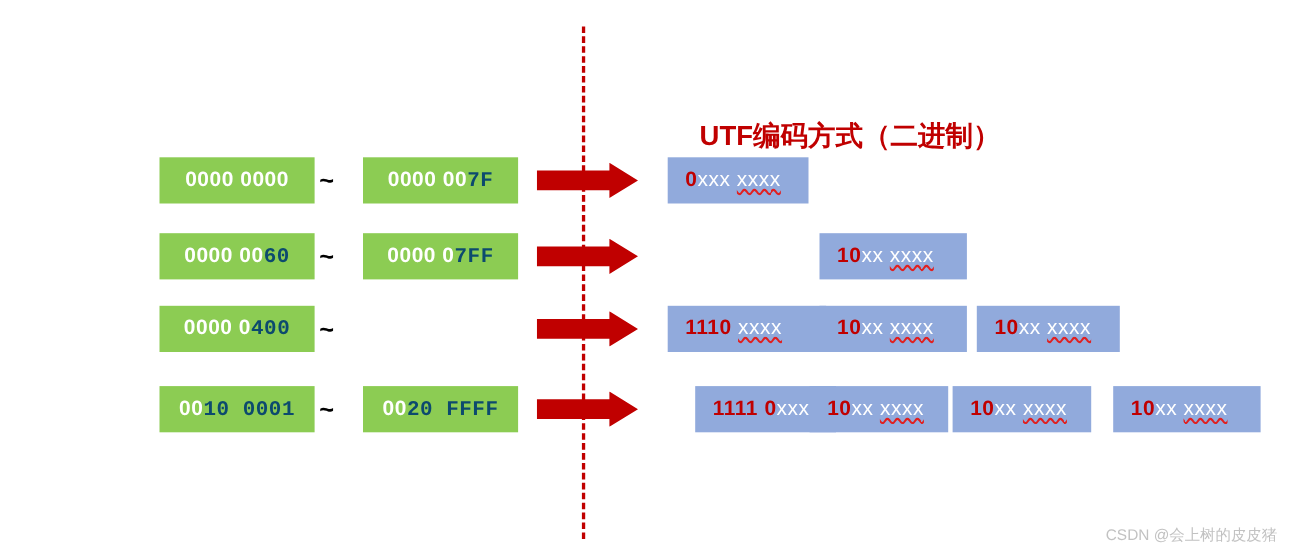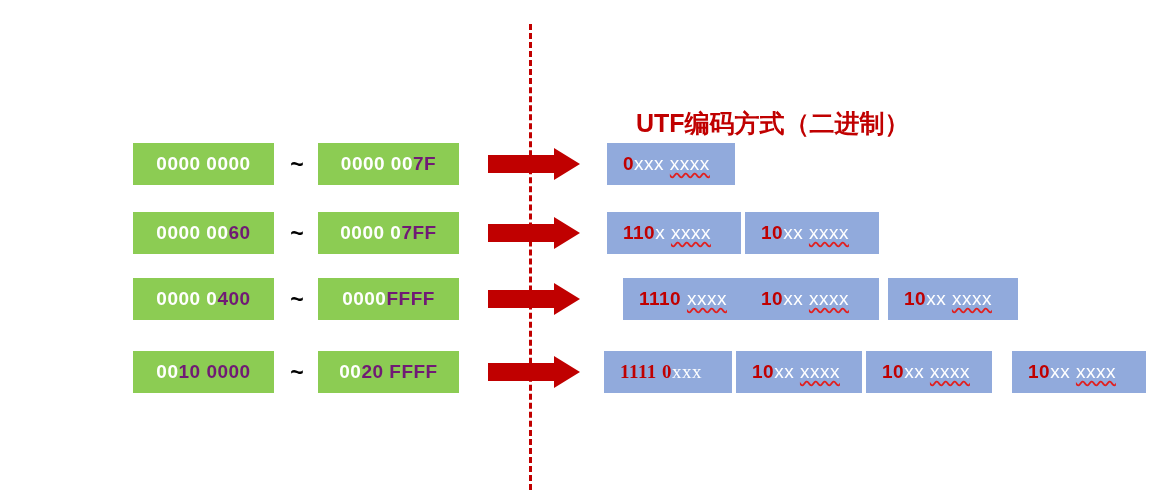--- a/index.html
+++ b/index.html
@@ -59,24 +59,25 @@
     height: 42px;
     background: #8CCC53;
     color: #ffffff;
     font-size: 19px;
     font-weight: bold;
     display: flex;
     align-items: center;
     justify-content: center;
     white-space: nowrap;
     letter-spacing: 0.5px;
+    margin-left: 12px;
   }
   .gbox-1 { left: 133px; width: 141px; }
   .gbox-2 { left: 318px; width: 141px; }
-  .gbox .hi { color: #701a75; }
+  .gbox .hi { color: #0c4a6e; font-family: Liberation Mono, monospace; }
 
   .tilde {
     position: absolute;
     left: 281px;
     width: 32px;
     height: 42px;
     display: flex;
     align-items: center;
     justify-content: center;
     color: #000000;
@@ -169,76 +170,70 @@
         <div class="tilde">~</div>
         <div class="gbox gbox-2">
           <span>0000 0</span>
           <span class="hi">7FF</span>
         </div>
         <div class="arrow">
           <svg width="92" height="32" viewBox="0 0 92 32">
             <path d="M0 7 L66 7 L66 0 L92 16 L66 32 L66 25 L0 25 Z" fill="#c00000"></path>
           </svg>
         </div>
-        <div class="bbox" style="left: 607px; width: 134px;">
-          <span class="inner"><span class="hi">110</span><span>x </span><span class="sq">xxxx</span></span>
-        </div>
         <div class="bbox" style="left: 745px; width: 134px;">
           <span class="inner"><span class="hi">10</span><span>xx </span><span class="sq">xxxx</span></span>
         </div>
       </div>
       <div class="row" id="row-2">
         <div class="gbox gbox-1">
           <span>0000 0</span>
           <span class="hi">400</span>
         </div>
         <div class="tilde">~</div>
-        <div class="gbox gbox-2">
-          <span>0000 </span>
-          <span class="hi">FFFF</span>
-        </div>
-        <div class="arrow">
-          <svg width="92" height="32" viewBox="0 0 92 32">
-            <path d="M0 7 L66 7 L66 0 L92 16 L66 32 L66 25 L0 25 Z" fill="#c00000"></path>
-          </svg>
-        </div>
-        <div class="bbox" style="left: 607px; width: 144px; margin-left: 16px;">
+        <div class="arrow">
+          <svg width="92" height="32" viewBox="0 0 92 32">
+            <path d="M0 7 L66 7 L66 0 L92 16 L66 32 L66 25 L0 25 Z" fill="#c00000"></path>
+          </svg>
+        </div>
+        <div class="bbox" style="left: 607px; width: 144px;">
           <span class="inner"><span class="hi">1110 </span><span></span><span class="sq">xxxx</span></span>
         </div>
         <div class="bbox" style="left: 745px; width: 134px;">
           <span class="inner"><span class="hi">10</span><span>xx </span><span class="sq">xxxx</span></span>
         </div>
         <div class="bbox" style="left: 888px; width: 130px;">
           <span class="inner"><span class="hi">10</span><span>xx </span><span class="sq">xxxx</span></span>
         </div>
       </div>
       <div class="row" id="row-3">
         <div class="gbox gbox-1">
           <span>00</span>
-          <span class="hi">10 0000</span>
+          <span class="hi">10 0001</span>
         </div>
         <div class="tilde">~</div>
         <div class="gbox gbox-2">
           <span>00</span>
           <span class="hi">20 FFFF</span>
         </div>
         <div class="arrow">
           <svg width="92" height="32" viewBox="0 0 92 32">
             <path d="M0 7 L66 7 L66 0 L92 16 L66 32 L66 25 L0 25 Z" fill="#c00000"></path>
           </svg>
         </div>
-        <div class="bbox" style="left: 604px; width: 128px; font-family: Liberation Serif, serif;">
+        <div class="bbox" style="left: 632px; width: 128px;">
           <span class="inner"><span class="hi">1111 0</span><span>xxx</span><span class="sq"></span></span>
         </div>
         <div class="bbox" style="left: 736px; width: 126px;">
           <span class="inner"><span class="hi">10</span><span>xx </span><span class="sq">xxxx</span></span>
         </div>
         <div class="bbox" style="left: 866px; width: 126px;">
           <span class="inner"><span class="hi">10</span><span>xx </span><span class="sq">xxxx</span></span>
         </div>
         <div class="bbox" style="left: 1012px; width: 134px;">
           <span class="inner"><span class="hi">10</span><span>xx </span><span class="sq">xxxx</span></span>
         </div>
       </div>
     </div>
 
+  <div class="watermark">CSDN @会上树的皮皮猪</div>
 
 </div>
 
 </body></html>

